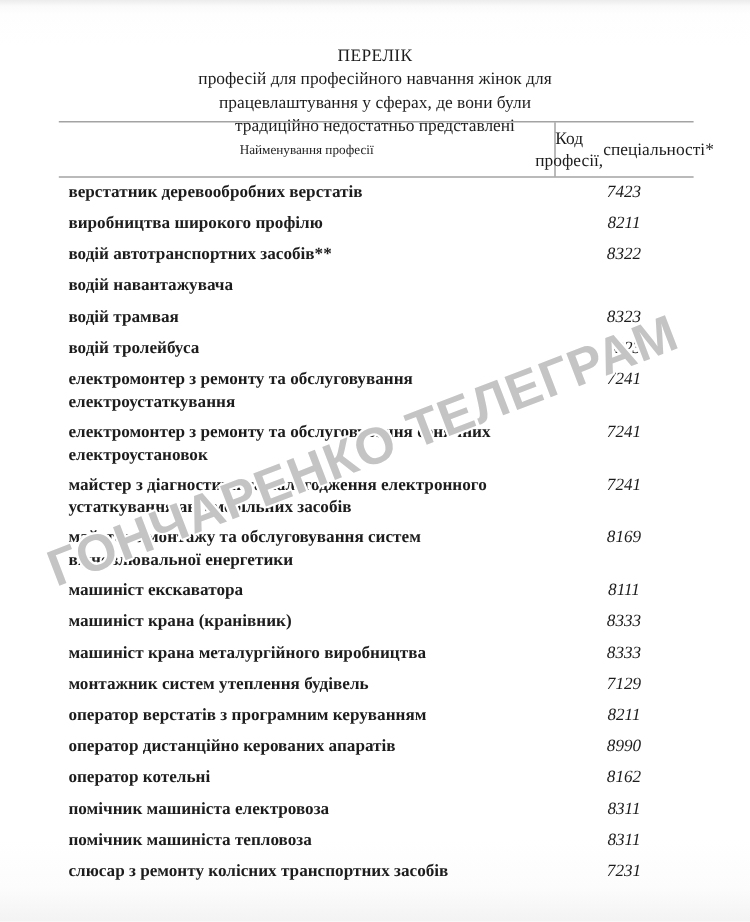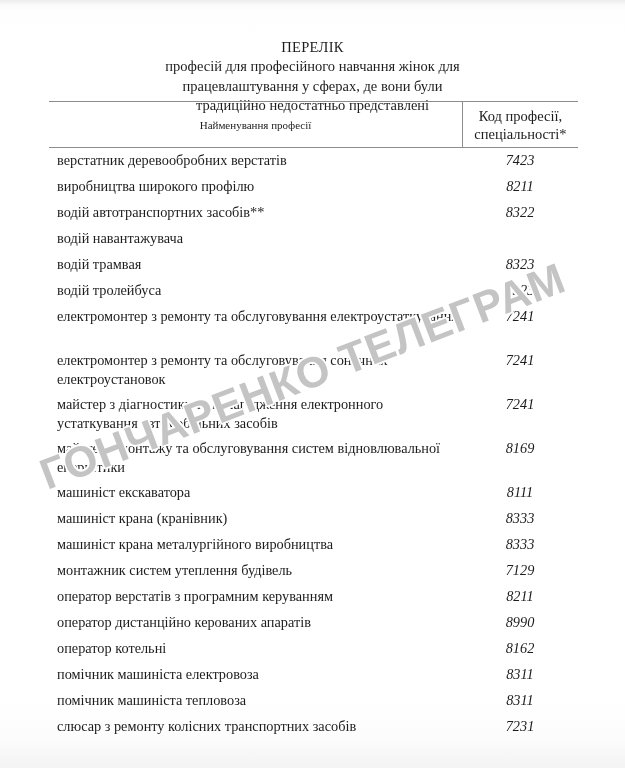--- a/index.html
+++ b/index.html
@@ -96,21 +96,21 @@
     font-size: 11px;
     color: #1d1d1d;
   }
   .th-code {
     position: absolute;
     left: 414px;
     top: 0;
     width: 115px;
     height: 45px;
     display: flex;
-    flex-direction: column;
+    flex-direction: row;
     align-items: center;
     justify-content: center;
     font-size: 14.5px;
     line-height: 18px;
     color: #1d1d1d;
   }
   .th-code span { display: block; text-align: center; }
 
   .tbody {
     position: absolute;
@@ -127,20 +127,21 @@
   .trow.single { height: 26px; }
   .trow.double { height: 44px; }
 
   .cell-name {
     width: 413px;
     padding-left: 8px;
     box-sizing: border-box;
     font-size: 14.3px;
     line-height: 19px;
     color: #1c1c1c;
+    font-weight: bold;
   }
   .trow.single .cell-name { padding-top: 3px; }
   .trow.double .cell-name { padding-top: 3px; }
 
   .cell-code {
     width: 116px;
     text-align: center;
     font-size: 14.3px;
     line-height: 19px;
     padding-top: 3px;

